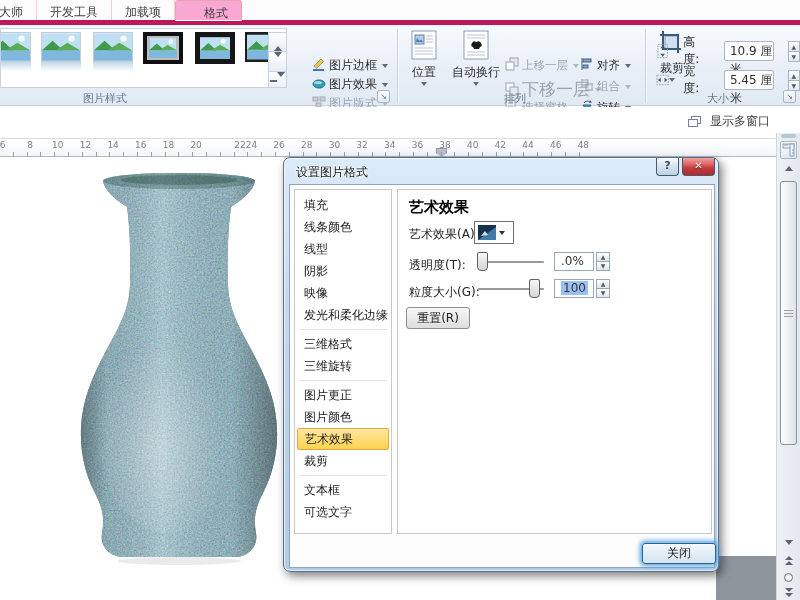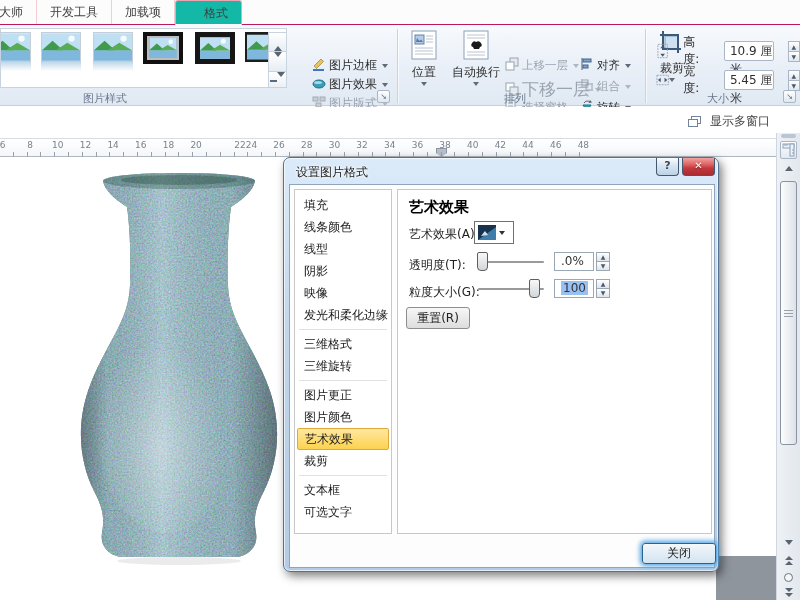--- a/index.html
+++ b/index.html
@@ -2,24 +2,24 @@
 <html><head>
 <meta charset="utf-8">
 <style>
   * { margin:0; padding:0; box-sizing:border-box; }
   html,body { width:800px; height:600px; overflow:hidden; }
   body { font-family:"DejaVu Sans","Liberation Sans",sans-serif; font-size:12px; color:#333; background:#fff; }
   #app { position:absolute; left:0; top:0; width:800px; height:600px; background:#fff; overflow:hidden; }
 
   
   .tabrow { position:absolute; left:0; top:0; width:800px; height:25px; background:#fcfcfd;
-            border-bottom:1px solid #be185d; display:flex; align-items:stretch; }
+            border-bottom:5px solid #be185d; display:flex; align-items:stretch; }
   .tab { padding:4px 13px 3px; color:#3f3f3f; border-right:1px solid #f3ccd4; cursor:default; white-space:nowrap; }
   .tab:first-child { margin-left:-14px; }
-  .tab.active { background:#14b8a6; border:1px solid #e9a3b1; border-bottom:1px solid #fdfdfd; border-radius:3px 3px 0 0; margin-bottom:-1px;padding-left:28px; }
+  .tab.active { background:#f9a8d4; border:1px solid #e9a3b1; border-bottom:1px solid #fdfdfd; border-radius:3px 3px 0 0; margin-bottom:-1px;padding-left:28px; }
 
   
   .ribbon { position:absolute; left:0; top:25px; width:800px; height:81px;
             background:linear-gradient(#f7fafd,#e9eff7 55%,#e0e9f3); border-bottom:1px solid #c5cfdd; }
   .vsep { position:absolute; top:4px; width:1px; height:74px; background:#c9d2df; box-shadow:1px 0 0 #ffffffaa; }
   .grouplabel { position:absolute; top:66px; font-size:11px; color:#68788c; text-align:center; }
   .launcher { position:absolute; top:65px; width:13px; height:13px; border:1px solid #aab6c6; border-radius:2px;
               background:linear-gradient(#fff,#dfe7f0); color:#5d6e82; font-size:8px; line-height:11px; text-align:center; }
 
   

